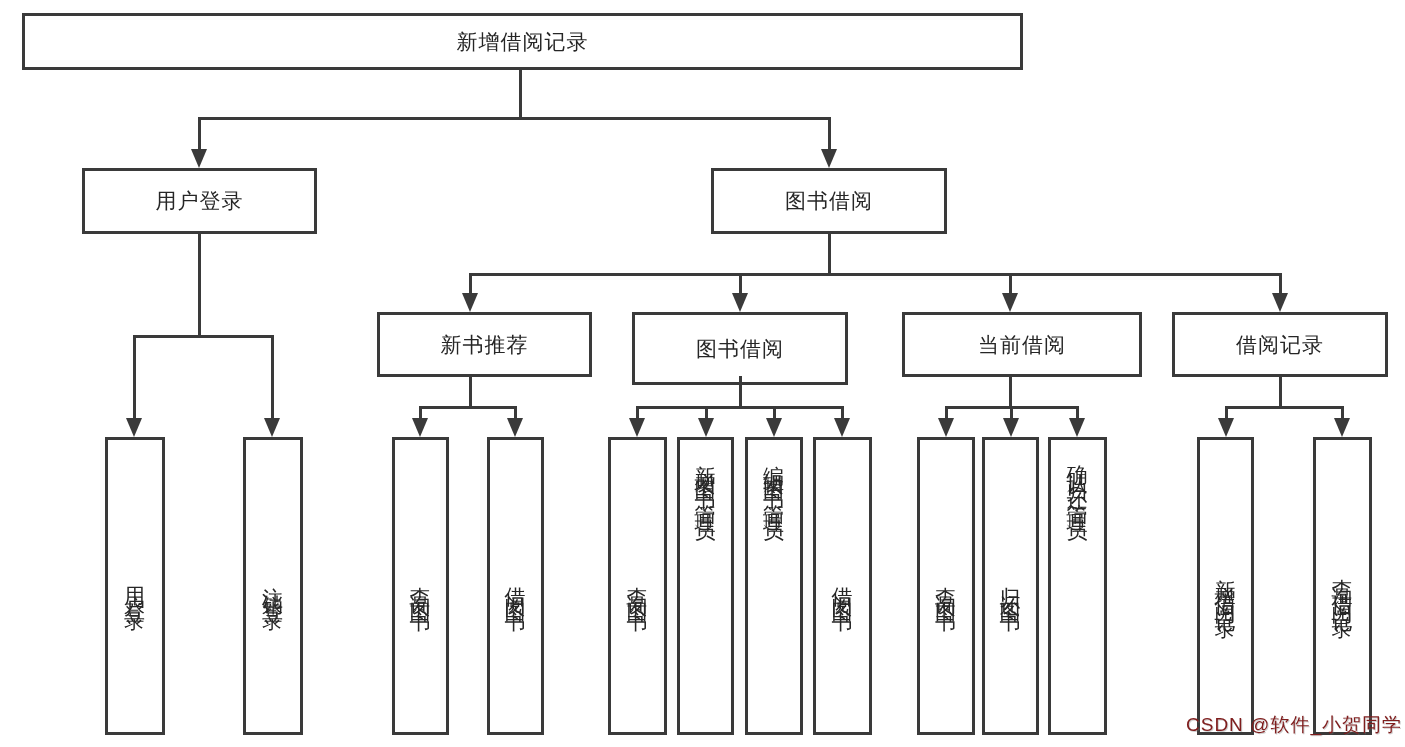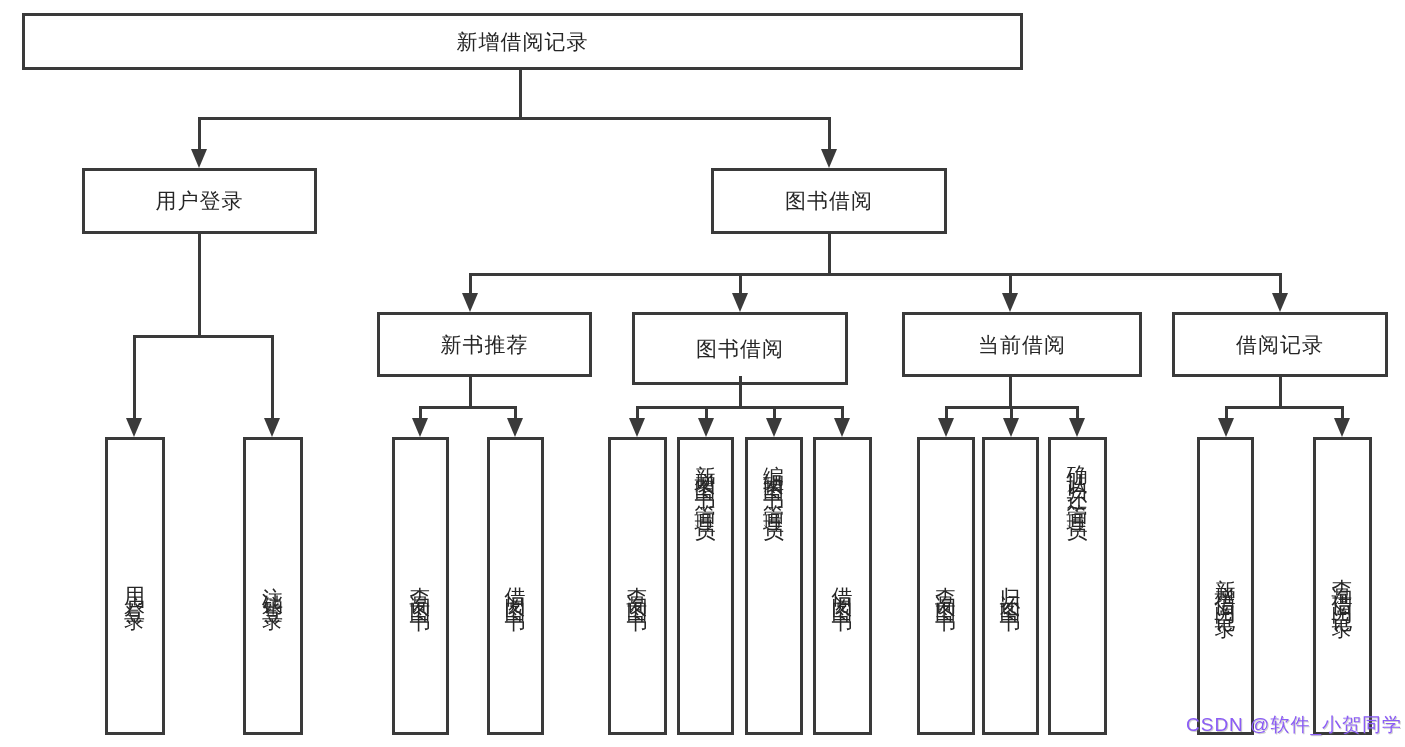--- a/index.html
+++ b/index.html
@@ -56,21 +56,21 @@
     border-left: 8px solid transparent;
     border-right: 8px solid transparent;
     border-top: 19px solid #3a3a3a;
   }
   .watermark {
     position: absolute;
     left: 1186px;
     top: 712px;
     font-size: 19px;
     letter-spacing: 1px;
-    color: #8b5cf6;
+    color: #7f1d1d;
     text-shadow: 1px 1px 0 rgba(120,120,120,0.35);
     white-space: nowrap;
   }
 </style>
 </head>
 <body>
 
 <div id="canvas">
 
   <div class="node" style="left:22px; top:13px; width:1001px; height:57px;">

